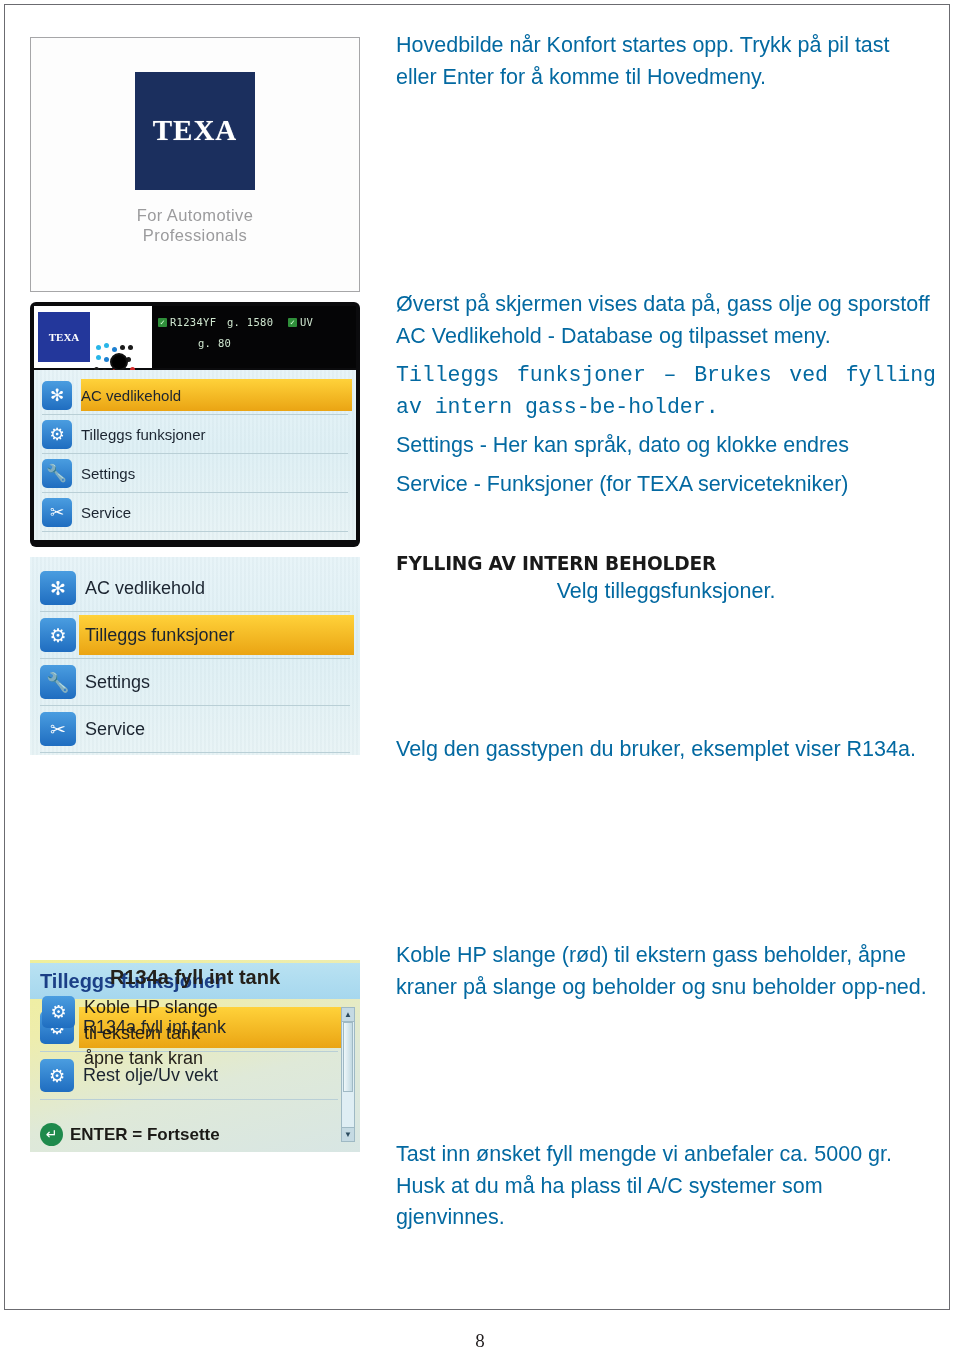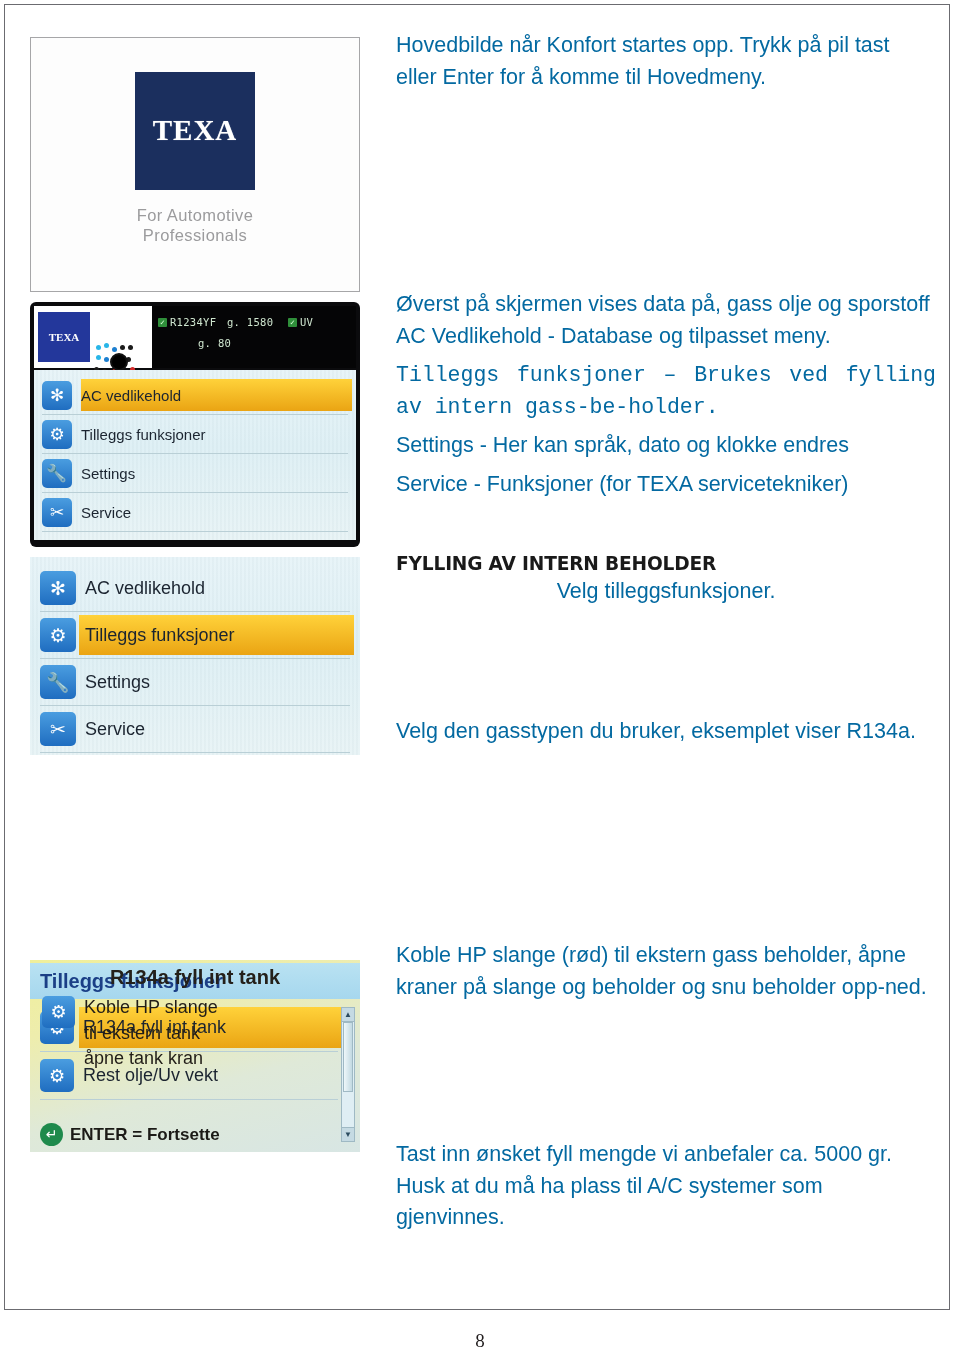--- a/index.html
+++ b/index.html
@@ -521,21 +521,21 @@
   <div class="para" style="top:289px;">Øverst på skjermen vises data på, gass olje og sporstoff</div>
   <div class="para" style="top:321px;">AC Vedlikehold - Database og tilpasset meny.</div>
   <div class="para justify" style="top:360px;font-family:Liberation Mono, monospace;">Tilleggs funksjoner – Brukes ved fylling av intern gass-be-holder.</div>
   <div class="para" style="top:430px;">Settings - Her kan språk, dato og klokke endres</div>
   <div class="para" style="top:469px;">Service - Funksjoner (for TEXA servicetekniker)</div>
 
   <div class="heading" style="top:551px;">FYLLING AV INTERN BEHOLDER</div>
 
   <div class="para" style="top:576px;text-align:center;">Velg tilleggsfunksjoner.</div>
 
-  <div class="para" style="top:716px;">Velg den gasstypen du bruker, eksemplet viser R134a.</div>
+  <div class="para" style="top:734px;">Velg den gasstypen du bruker, eksemplet viser R134a.</div>
 
   <div class="para" style="top:940px;">Koble HP slange (rød) til ekstern gass beholder, åpne kraner på slange og beholder og snu beholder opp-ned.</div>
 
   <div class="para" style="top:1139px;">Tast inn ønsket fyll mengde vi anbefaler ca. 5000 gr. Husk at du må ha plass til A/C systemer som gjenvinnes.</div>
 
 </div>
 
 <div class="page-number">8</div>
 
 </body></html>

